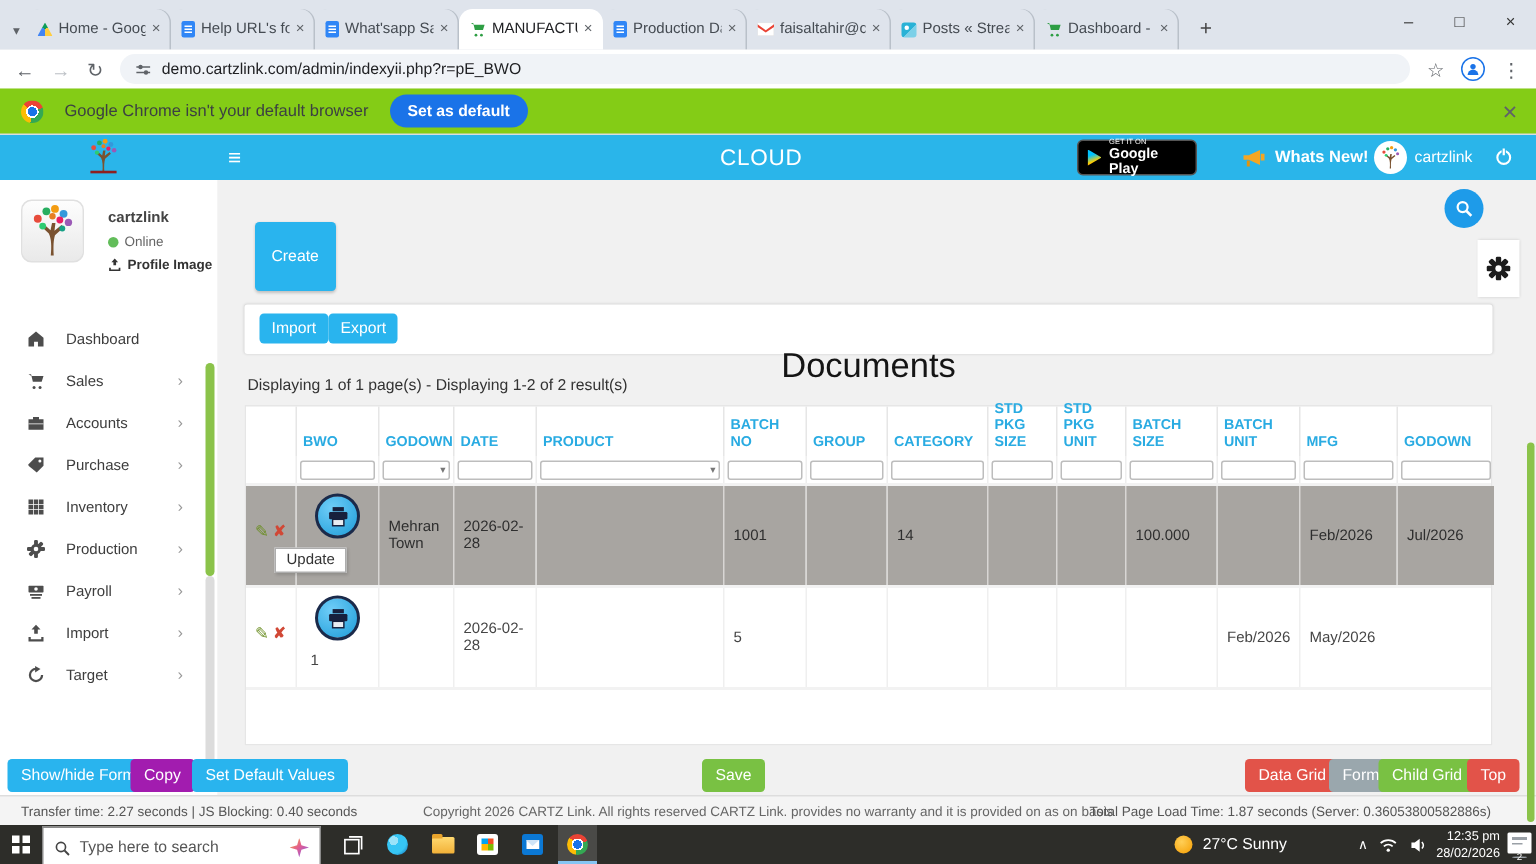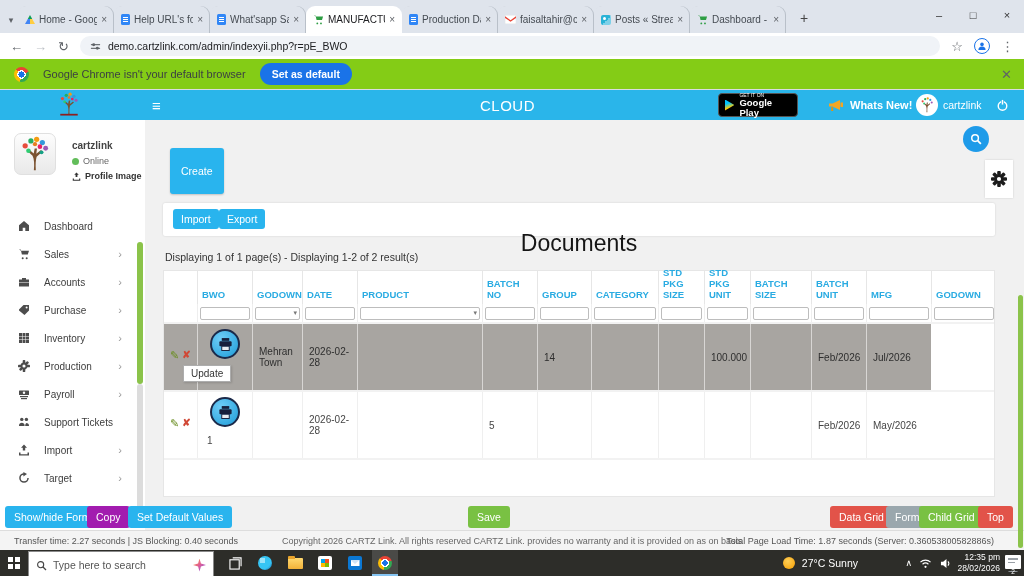--- a/index.html
+++ b/index.html
@@ -420,34 +420,20 @@
               <rect x="2" y="8" width="8" height="1.2" fill="#4d4d4d"></rect>
               <rect x="3" y="10" width="6" height="1.2" fill="#4d4d4d"></rect>
             </svg>
           </span>
         <span class="lb">Payroll</span>
         <span class="ch">›</span>
       </div>
       <div class="mi">
         <span class="ic">
             <svg width="12" height="12" viewBox="0 0 12 12">
-              <g fill="#4d4d4d">
-                <circle cx="3.8" cy="3.4" r="1.7"></circle>
-                <circle cx="8.4" cy="3.4" r="1.7"></circle>
-                <path d="M1 9.5c0-1.6 1.3-2.7 2.8-2.7s2.8 1.1 2.8 2.7V10H1z"></path>
-                <path d="M7.2 10v-.5c0-1 .5-1.9 1.2-2.4 1.4.1 2.6 1.2 2.6 2.6v.3z"></path>
-              </g>
-            </svg>
-          </span>
-        <span class="lb">Support Tickets</span>
-        <span class="ch"></span>
-      </div>
-      <div class="mi">
-        <span class="ic">
-            <svg width="12" height="12" viewBox="0 0 12 12">
               <path d="M6 0.5l3 3.2H7.2V6.5H4.8V3.7H3z" fill="#4d4d4d"></path>
               <path d="M1 8.6h1.5v1.6h7V8.6H11v3H1z" fill="#4d4d4d"></path>
             </svg>
           </span>
         <span class="lb">Import</span>
         <span class="ch">›</span>
       </div>
       <div class="mi">
         <span class="ic">
             <svg width="12" height="12" viewBox="0 0 12 12">
@@ -568,20 +554,21 @@
                 <rect x="3.5" y="1" width="7" height="2.6" fill="#17203d"></rect>
                 <rect x="1.3" y="4" width="11.4" height="4.6" rx=".8" fill="#17203d"></rect>
                 <rect x="3.5" y="8.6" width="7" height="4" fill="#e9edf2" stroke="#17203d" stroke-width=".9"></rect>
               </svg>
           </span>
           <span class="bwonum">2</span>
         </div>
         <div class="dcell">Mehran Town</div>
         <div class="dcell">2026-02-28</div>
         <div class="dcell"></div>
+        <div class="dcell">1001</div>
         <div class="dcell"></div>
         <div class="dcell">14</div>
         <div class="dcell"></div>
         <div class="dcell"></div>
         <div class="dcell">100.000</div>
         <div class="dcell"></div>
         <div class="dcell">Feb/2026</div>
         <div class="dcell">Jul/2026</div>
       </div>
 

